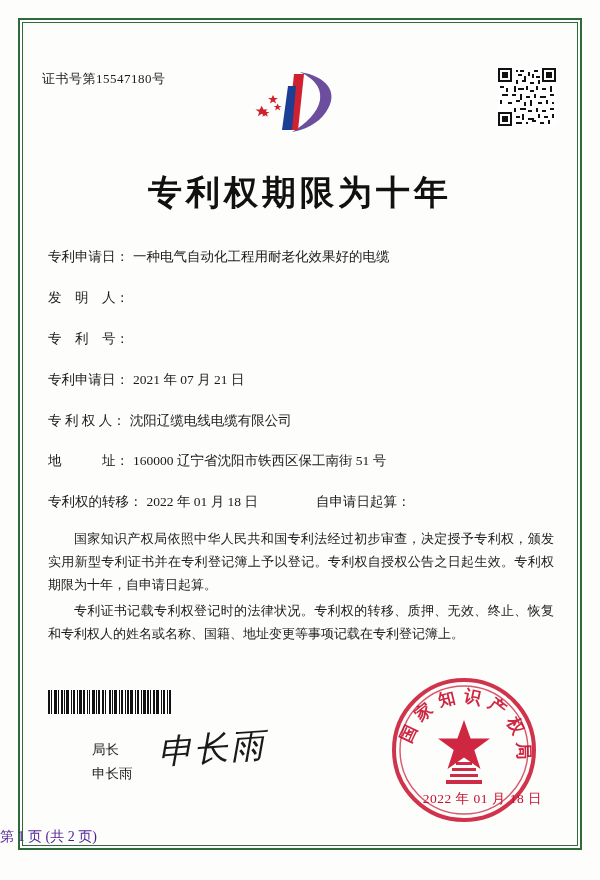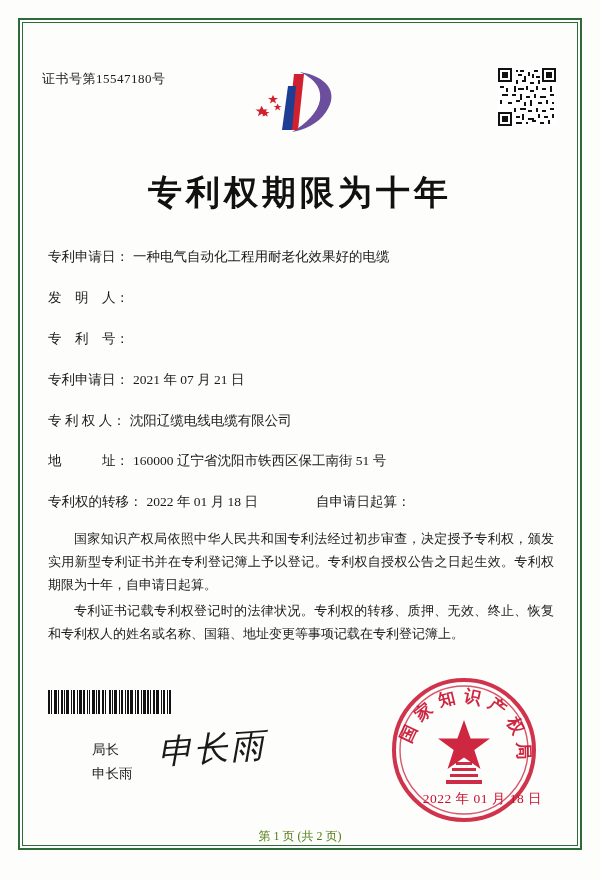--- a/index.html
+++ b/index.html
@@ -197,23 +197,22 @@
     font-size: 13.5px;
     color: #c8102e;
     letter-spacing: 0.5px;
   }
 
   
   .page-footer {
     position: absolute;
     left: 0; right: 0;
     top: 828px;
-    text-align: center;
-    font-size: 12px;
-    color: #4d7c0f;
+    font-size: 14px;
+    color: #4c1d95;
   }
   .page-footer-2 {
     position: absolute;
     left: 0; right: 0;
     top: 866px;
     text-align: center;
     font-size: 11px;
     color: #777;
   }
 </style>

